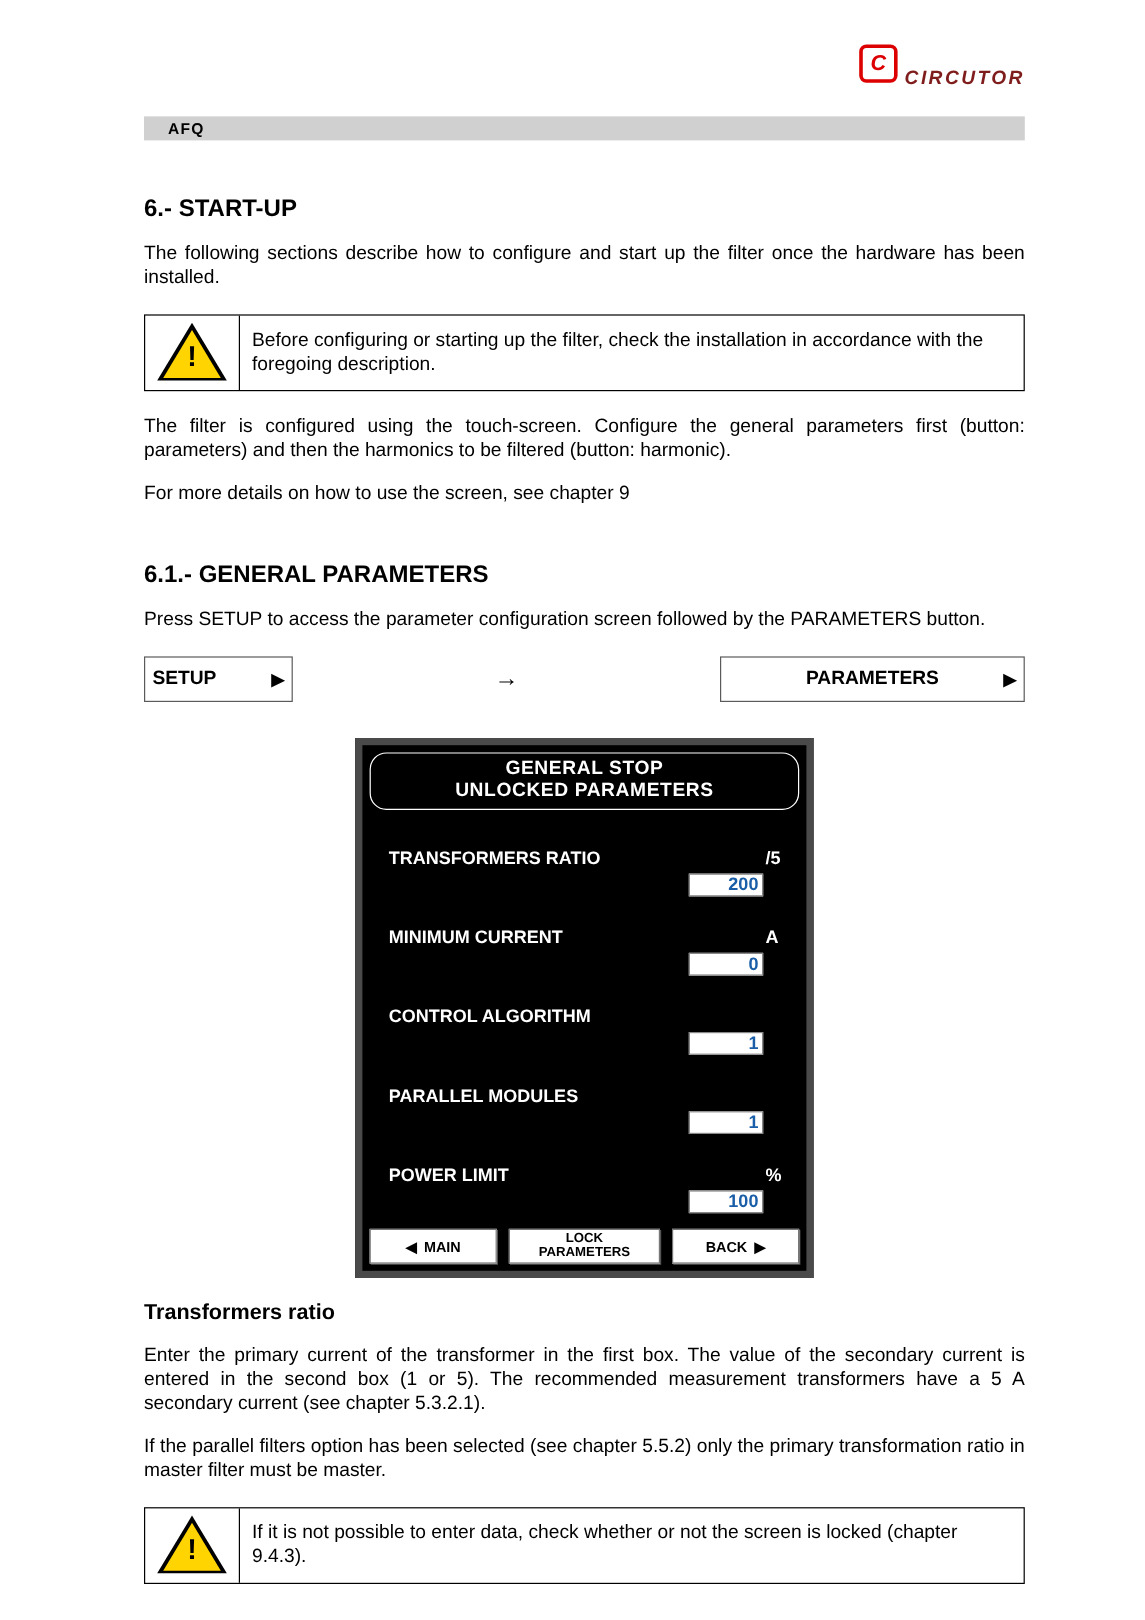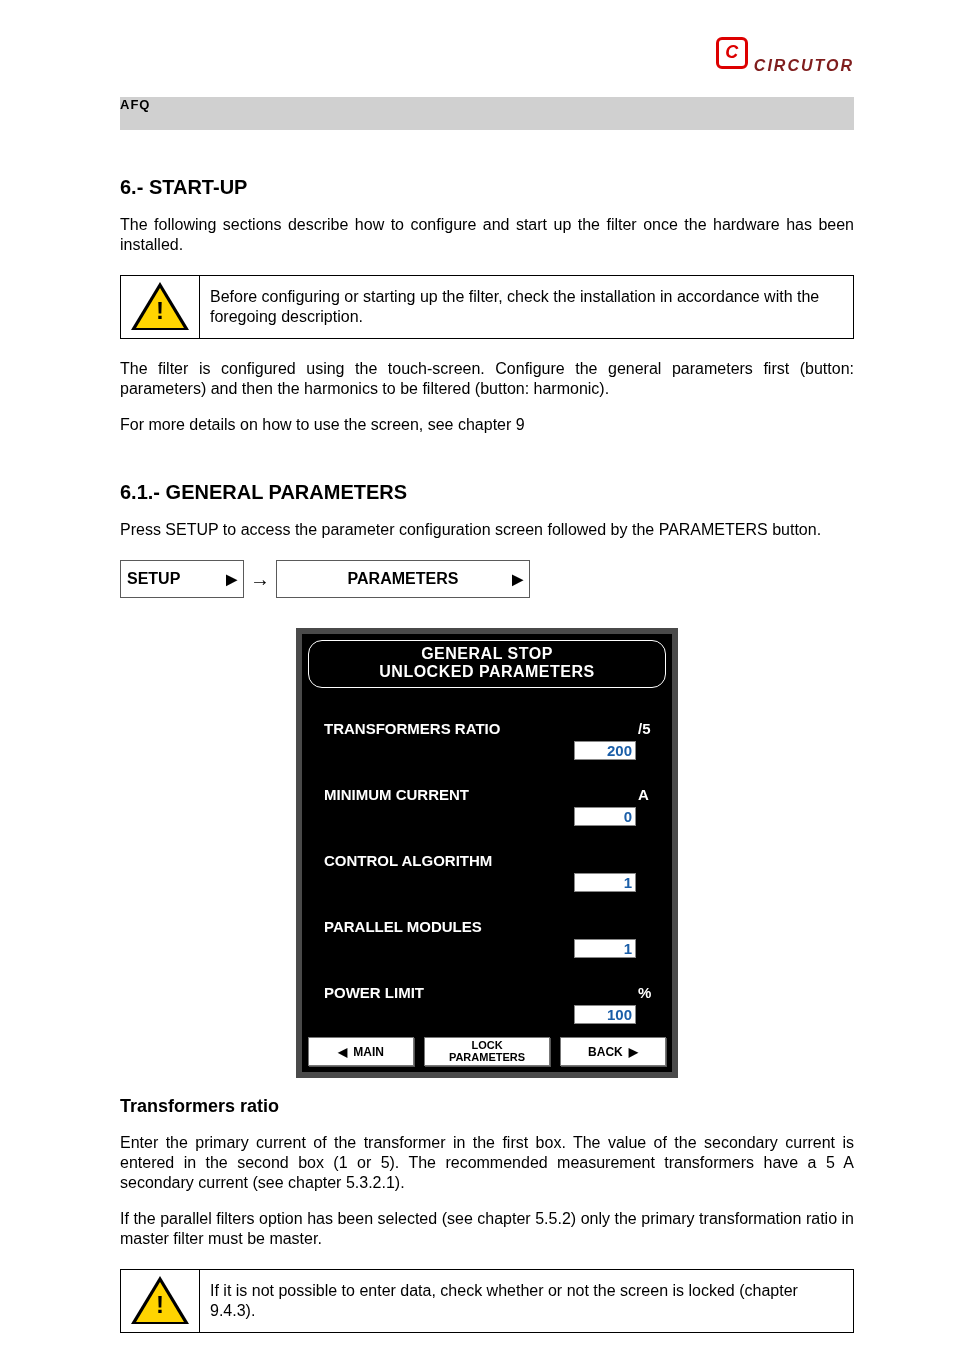--- a/index.html
+++ b/index.html
@@ -2,34 +2,34 @@
 <html><head>
 <meta charset="utf-8">
 <style>
   body { font-family: Arial, sans-serif; margin:0; padding:0; width:954px; color:#000; }
   .page { padding: 30px 100px 40px 120px; position:relative; }
   .logo-row { text-align:right; }
   .logo { display:inline-flex; align-items:center; font-family:Arial, sans-serif; font-weight:bold; }
   .logo-icon { width:26px; height:26px; border:3px solid #d00; border-radius:6px; display:flex; align-items:center; justify-content:center; color:#d00; font-size:18px; margin-right:6px; font-style:italic;}
   .logo-text { color:#7f1d1d; letter-spacing:2px; font-size:16px; font-style:italic;margin-top:27px; }
 
-  .title-bar { background:#d0d0d0; height:33px; margin-top:22px; display:flex; padding-left:0; font-size:13px; font-weight:bold; letter-spacing:1px; }
+  .title-bar { background:#d0d0d0; height:20px; margin-top:22px; display:flex; align-items:center; padding-left:20px; font-size:13px; font-weight:bold; letter-spacing:1px; }
 
   h2.section-num { font-size:20px; font-weight:bold; margin:46px 0 0 0; }
   p.body { font-size:16px; margin:16px 0; line-height:1.25; text-align:justify; }
 
   .warn-box { border:1px solid #000; display:flex; align-items:stretch; margin:20px 0; }
   .warn-icon-cell { border-right:1px solid #000; display:flex; align-items:center; justify-content:center; padding:6px 10px; }
   .warn-icon { width:58px; height:50px; }
   .warn-triangle { width:0; height:0; border-left:29px solid transparent; border-right:29px solid transparent; border-bottom:48px solid #000; position:relative; }
   .warn-triangle-inner { width:0; height:0; border-left:24px solid transparent; border-right:24px solid transparent; border-bottom:40px solid #ffd400; position:absolute; top:6px; left:-24px; }
   .warn-exclaim { position:absolute; top:15px; left:-4px; width:8px; text-align:center; font-weight:bold; font-size:24px; color:#000; }
   .warn-text { display:flex; align-items:center; padding:8px 10px; font-size:16px; line-height:1.25; }
 
-  .nav-row { display:flex; justify-content:flex-start; align-items:center; gap:6px; margin:20px 0 30px 0;}
+  .nav-row { display:flex; justify-content:space-between; align-items:center; gap:6px; margin:20px 0 30px 0;}
   .nav-btn { border:1px solid #5a5a5a; background:#fff; font-family:'Segoe UI', Arial, sans-serif; font-size:16px; font-weight:bold; display:flex; align-items:center; justify-content:space-between; padding:4px 6px; height:28px; }
   .nav-btn.setup { width:110px; }
   .nav-btn.params { width:240px; justify-content:center; position:relative;}
   .nav-btn.params .arrow-r { position:absolute; right:6px;}
   .nav-arrow-between { font-size:20px; font-weight:bold; }
   .arrow-r, .arrow-l { font-size:14px; }
 
   .panel-wrap { display:flex; justify-content:center; }
   .panel { width:370px; background:#000; border:6px solid #4a4a4a; position:relative; font-family:'Segoe UI', Arial, sans-serif;}
   .panel-head { color:#fff; text-align:center; padding:6px 6px 2px 6px; }

